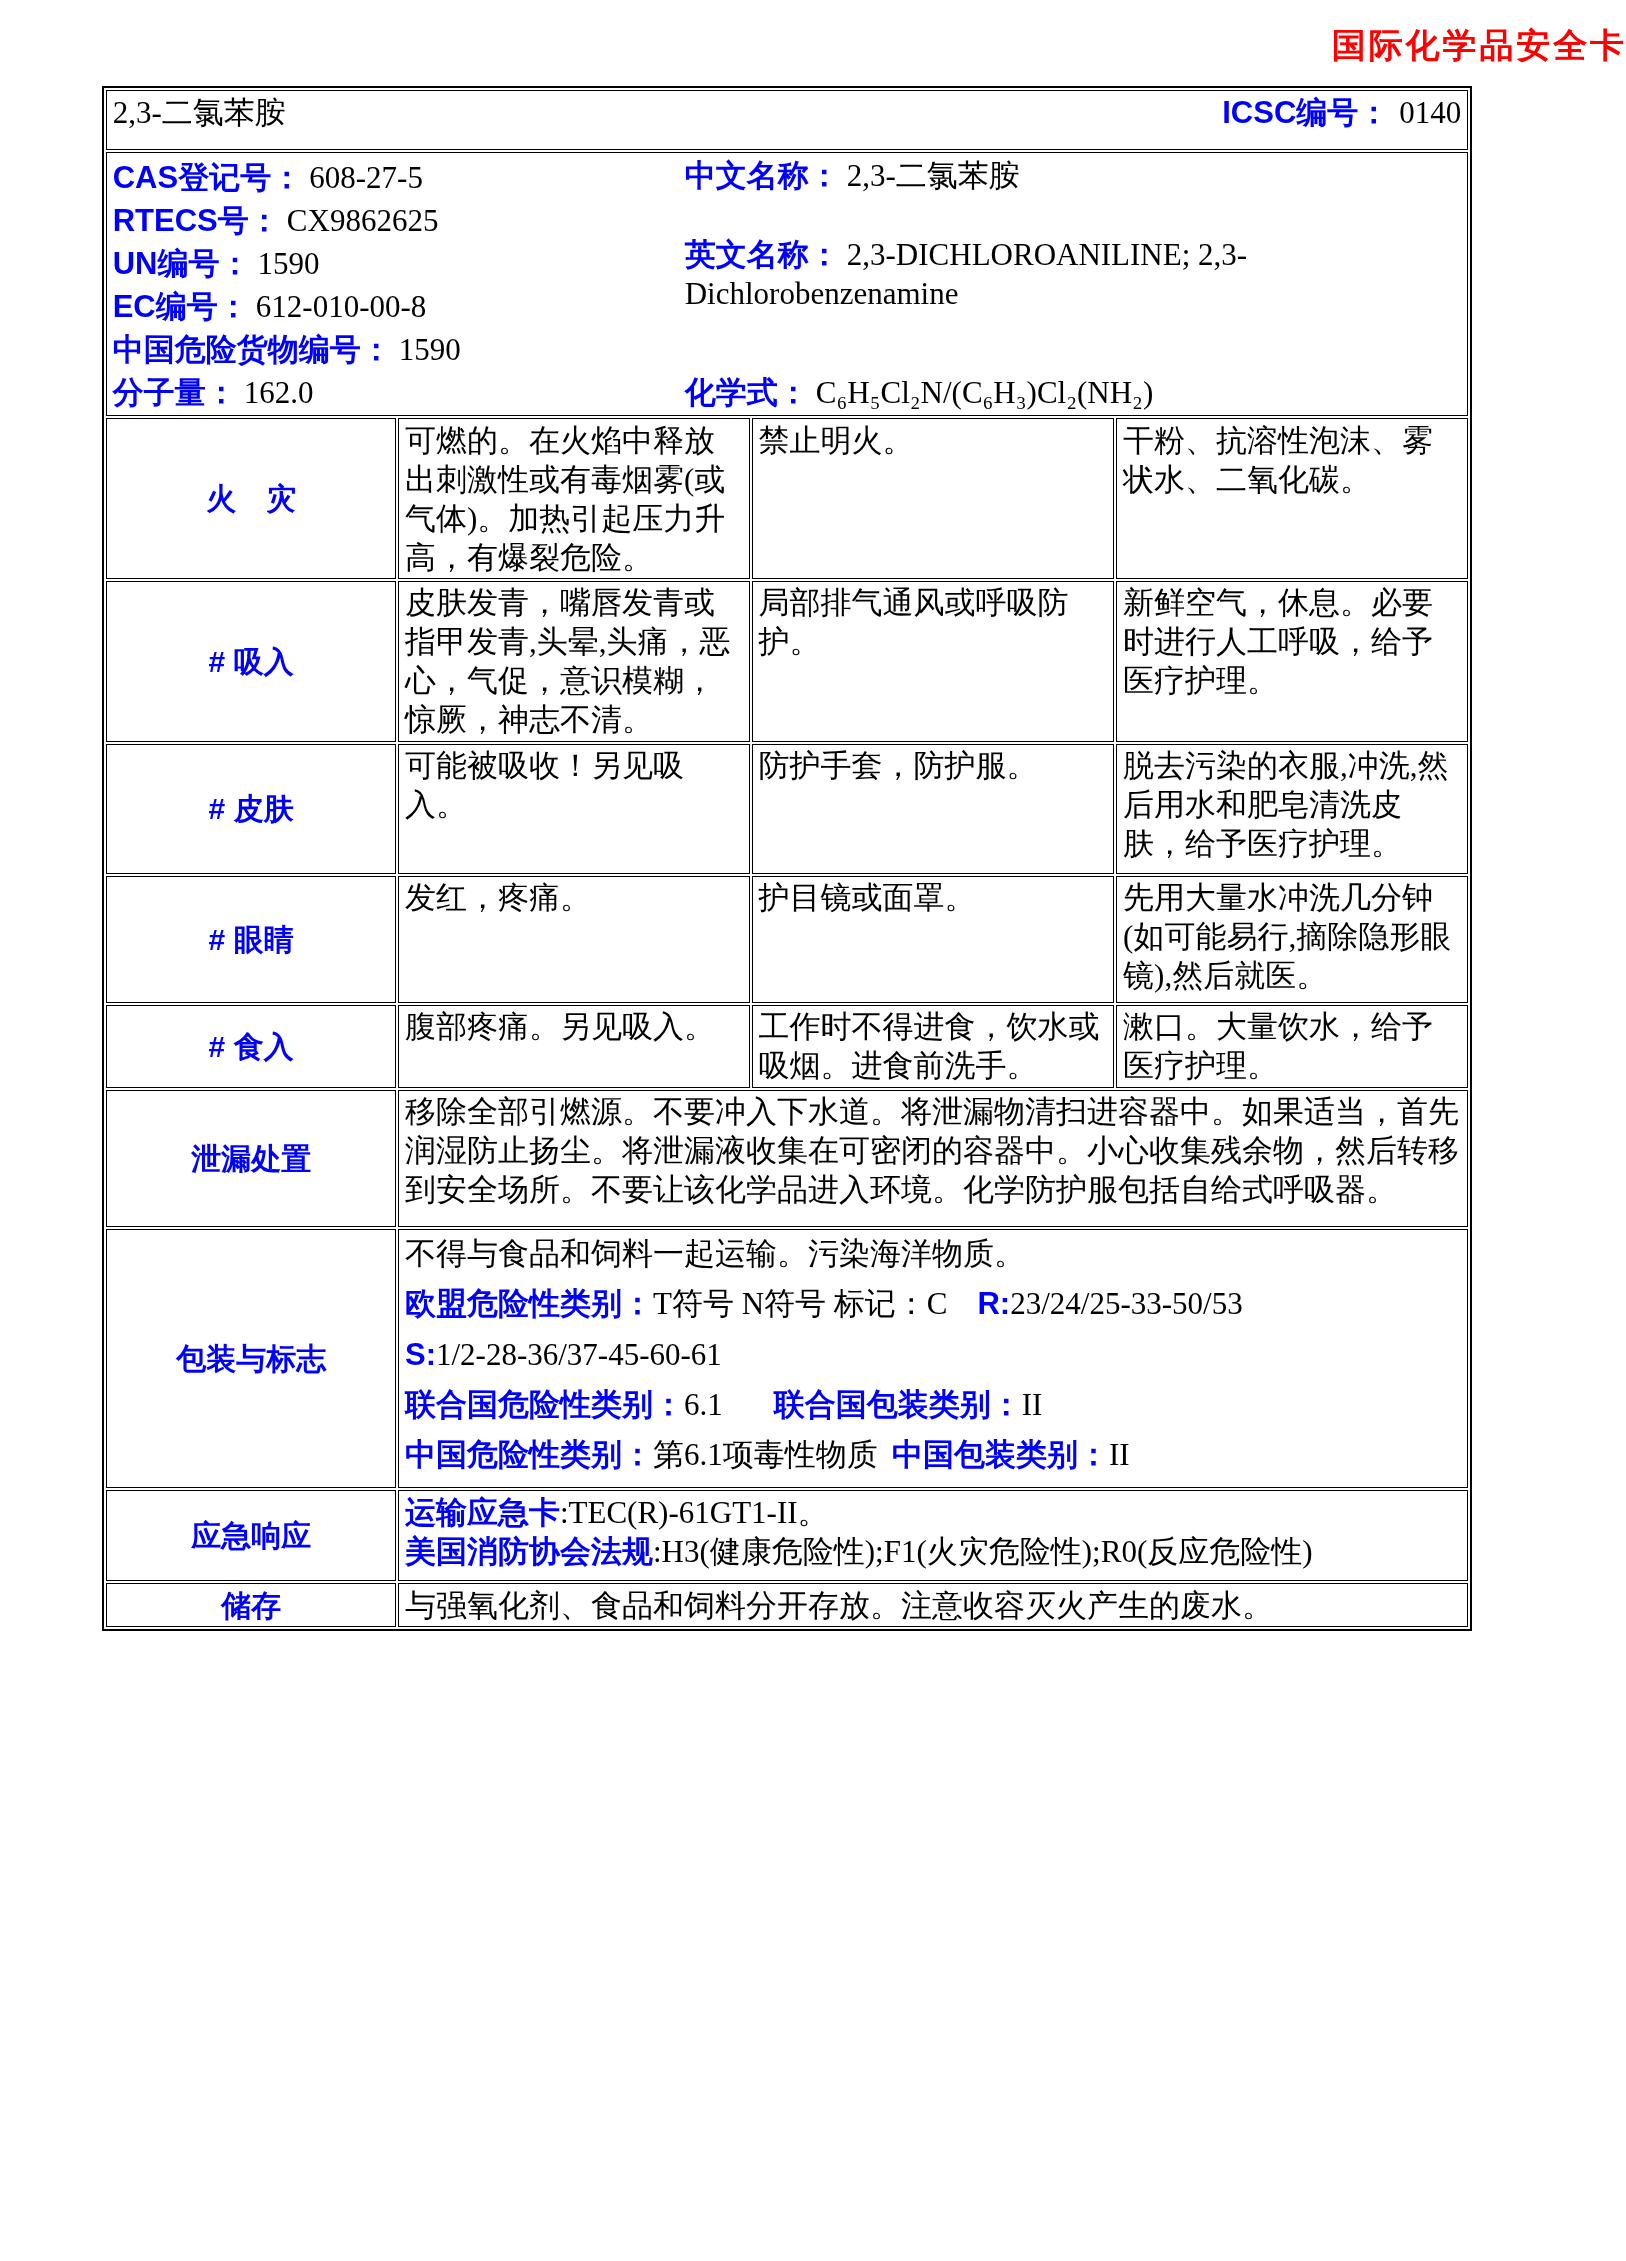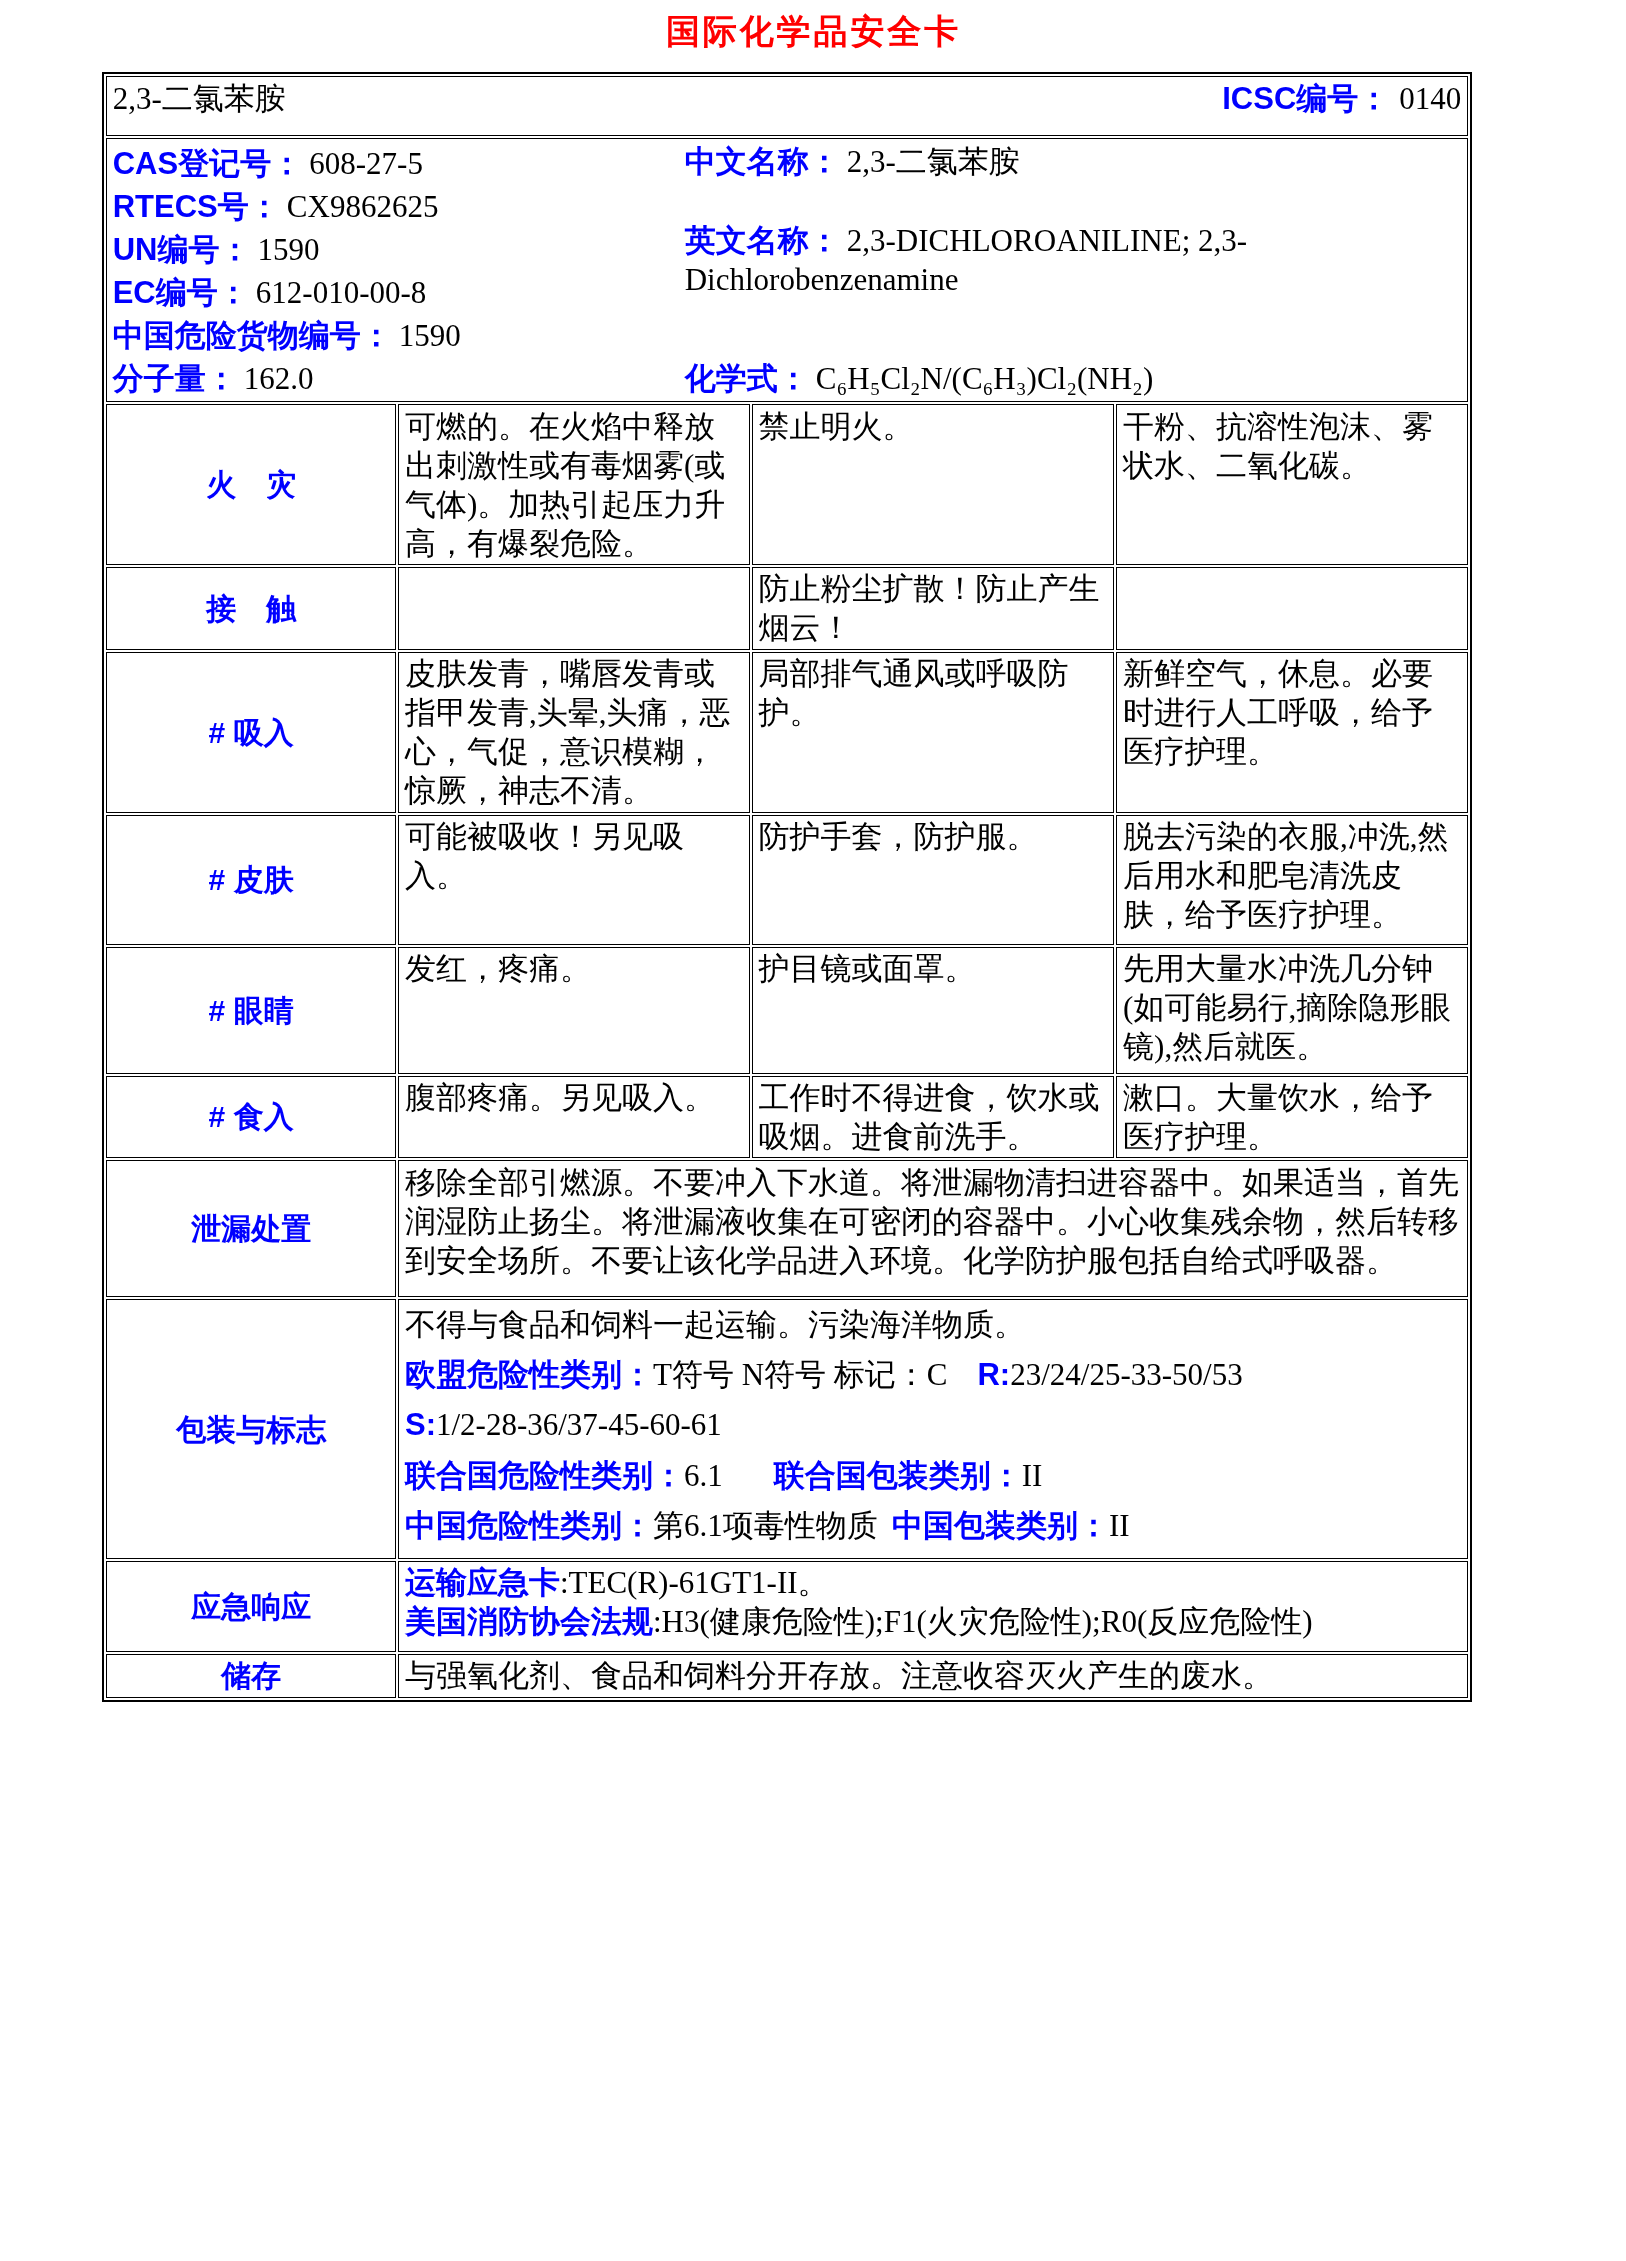--- a/index.html
+++ b/index.html
@@ -9,22 +9,22 @@
     --border-black:#000000;
   }
   *{box-sizing:border-box;}
   html,body{margin:0;padding:0;}
   body{
     width:1627px;height:2261px;background:#ffffff;
     font-family:"Liberation Serif", serif;
     color:var(--text-black);
   }
   .title{
-    margin:0;padding-top:12px;
-    text-align:center;
+    margin:0;padding-top:26px;
+    text-align:right;
     color:var(--title-red);
     font-family:"Liberation Sans", sans-serif;
     font-weight:bold;
     font-size:34px;line-height:39px;letter-spacing:2.9px;
   }
   table.card{
     margin:21.4px 0 0 102px;
     width:1370px;
     border:2.1px solid var(--border-black);
     border-collapse:separate;
@@ -123,26 +123,20 @@
 
 
     <tr style="height:151px">
       <td class="lab">火　灾</td>
       <td class="bodyc">可燃的。在火焰中释放出刺激性或有毒烟雾(或气体)。加热引起压力升高，有爆裂危险。</td>
       <td class="bodyc">禁止明火。</td>
       <td class="bodyc">干粉、抗溶性泡沫、雾状水、二氧化碳。</td>
     </tr>
 
 
-    <tr style="height:76px">
-      <td class="lab">接　触</td>
-      <td class="bodyc"></td>
-      <td class="bodyc">防止粉尘扩散！防止产生烟云！</td>
-      <td class="bodyc"></td>
-    </tr>
 
     <tr style="height:154px">
       <td class="lab"># 吸入</td>
       <td class="bodyc">皮肤发青，嘴唇发青或指甲发青,头晕,头痛，恶心，气促，意识模糊，惊厥，神志不清。</td>
       <td class="bodyc">局部排气通风或呼吸防护。</td>
       <td class="bodyc">新鲜空气，休息。必要时进行人工呼吸，给予医疗护理。</td>
     </tr>
 
     <tr style="height:130px">
       <td class="lab"># 皮肤</td>

